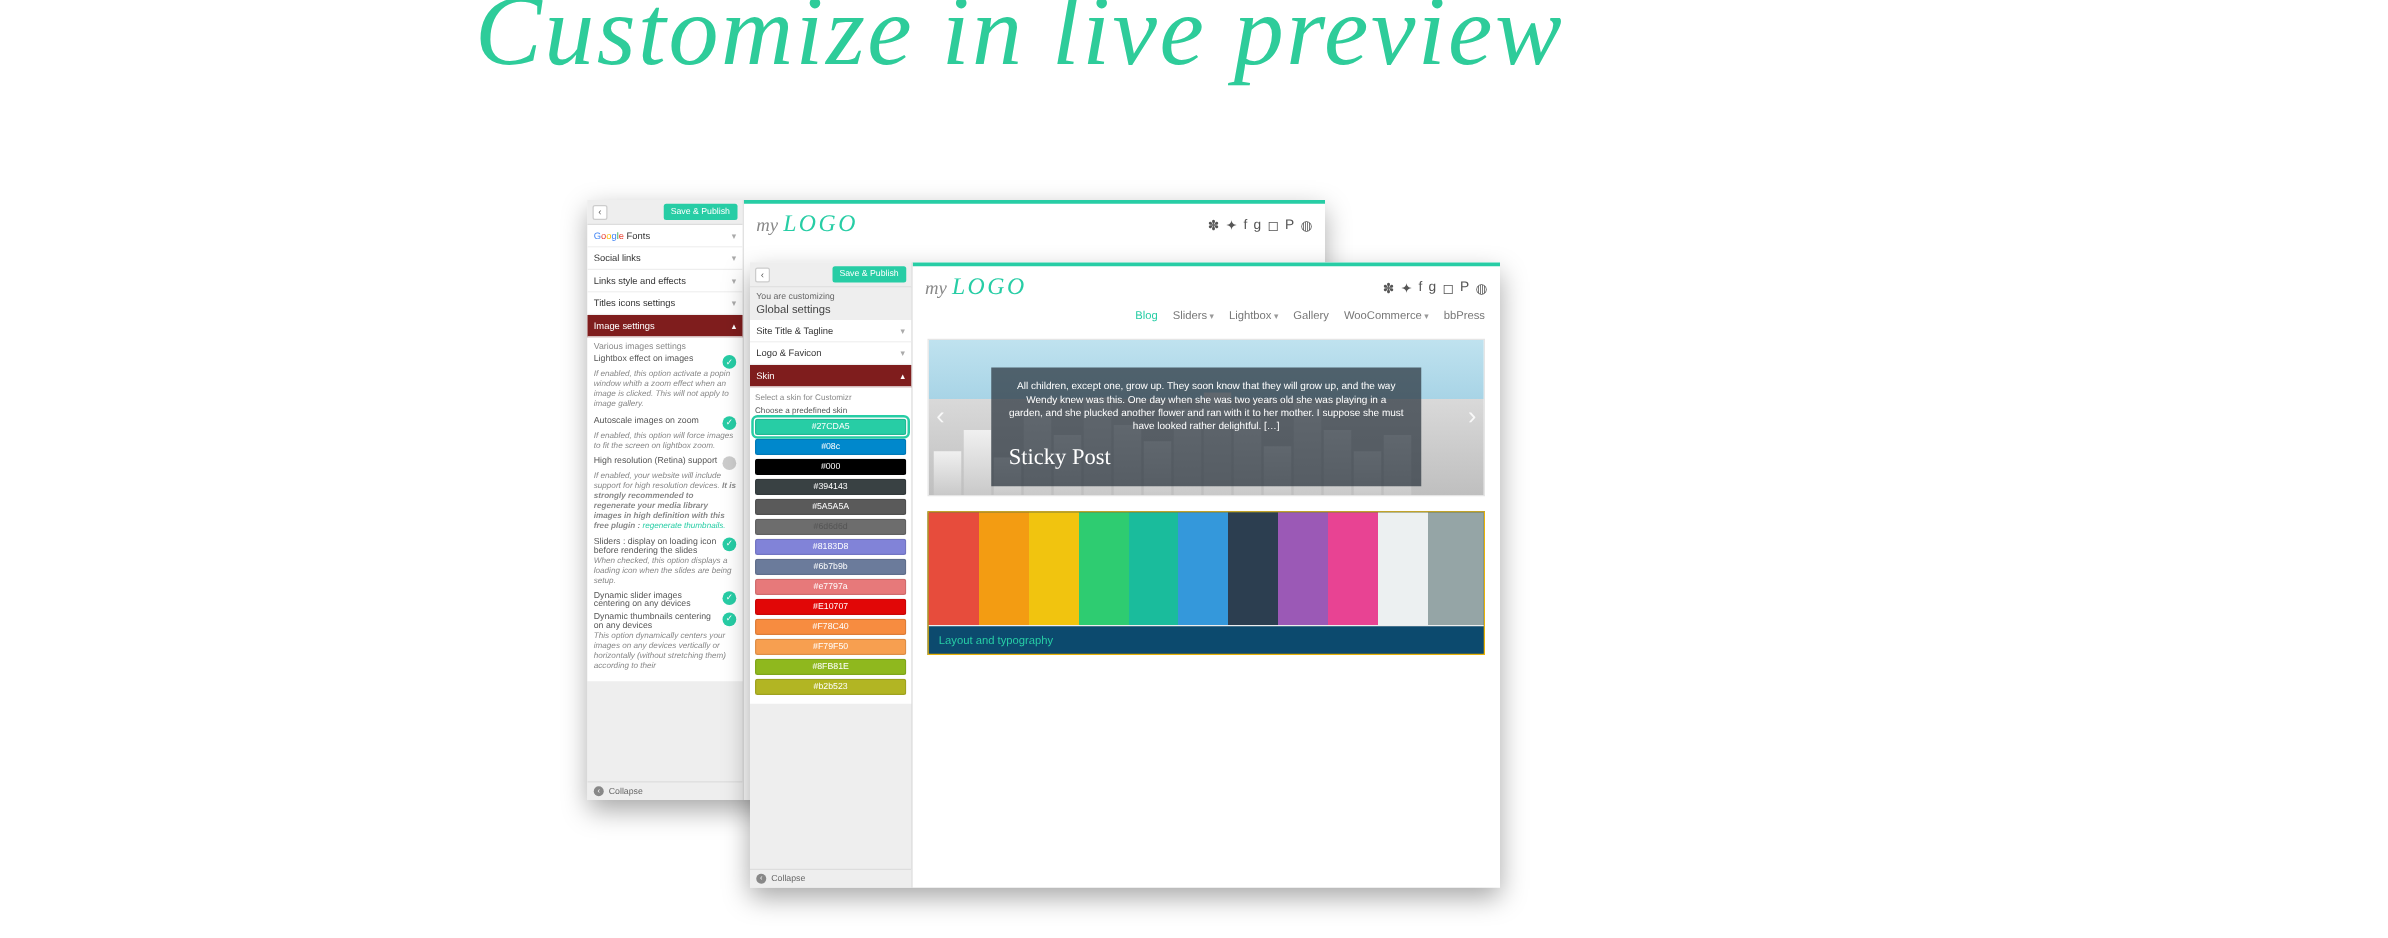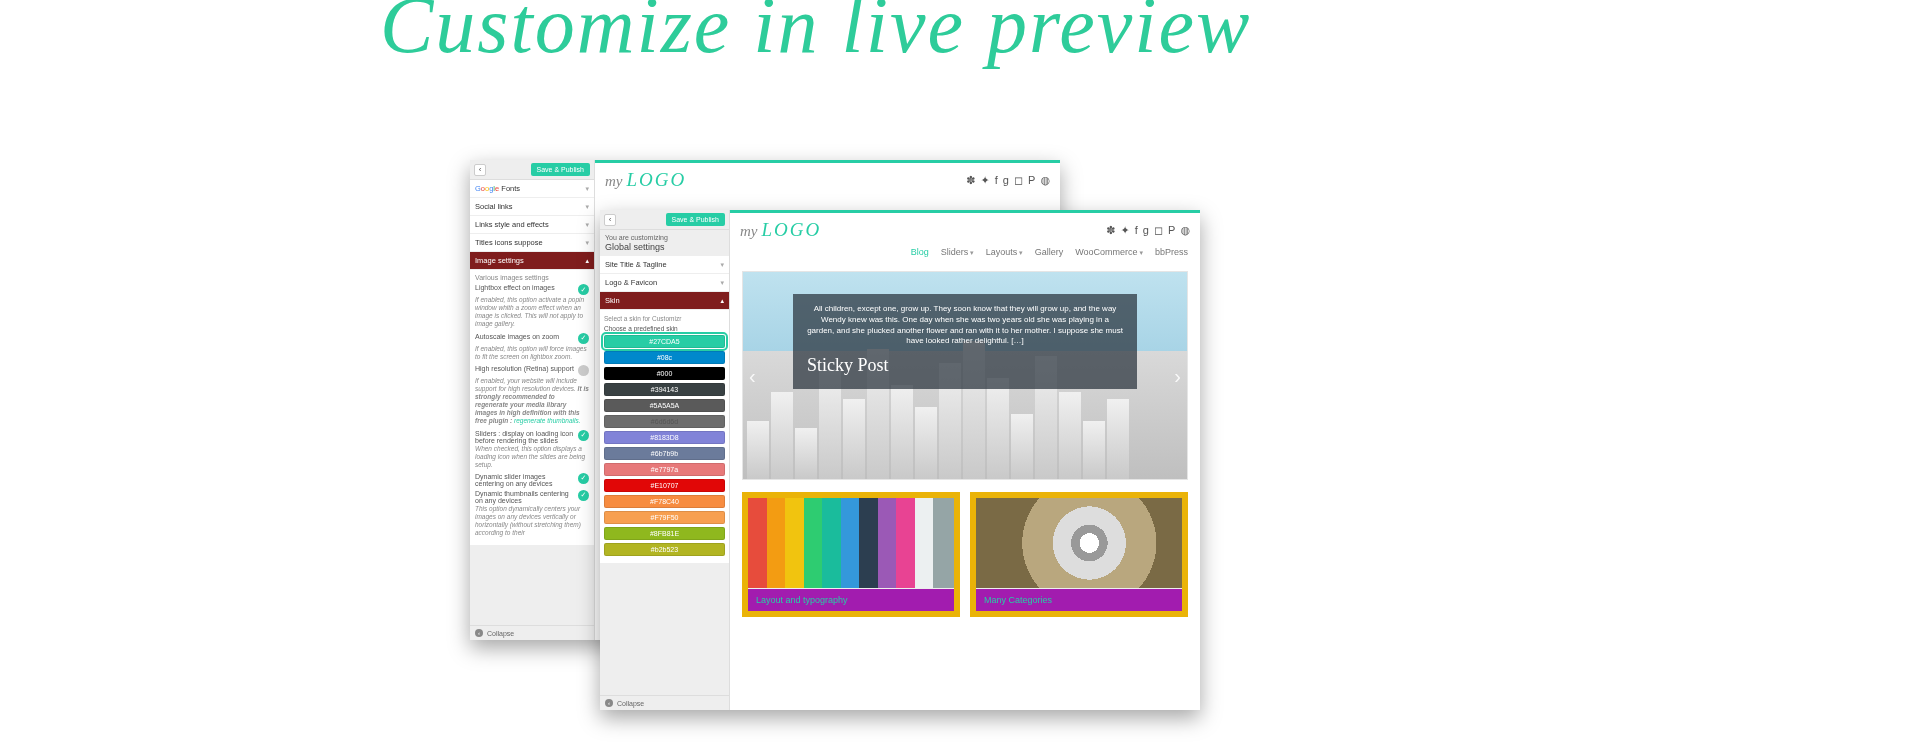--- a/index.html
+++ b/index.html
@@ -94,32 +94,32 @@
   .skin-intro .t2{font-size:9px;color:#444;margin-top:1px;}
   .skin-list{padding:4px;background:#fff;}
   .skin-hint{font-size:6.5px;color:#888;margin:1px 0 3px;}
   .swatch{height:13px;margin-bottom:3px;border-radius:2px;color:#fff;font-size:7px;display:flex;align-items:center;justify-content:center;border:1px solid rgba(0,0,0,.1);}
   .swatch.sel{outline:2px solid #27CDA5;outline-offset:1px;}
 
   .nav{display:flex;justify-content:flex-end;gap:12px;font-size:9px;color:#777;padding:0 12px 6px;}
   .nav .active{color:#27CDA5;padding-left:25px;}
   .nav .dd::after{content:" ▾";font-size:7px;color:#999;}
 
-  .hero{position:relative;margin:8px 12px 0;height:209px;border:1px solid #e5e5e5;
+  .hero{position:relative;margin:8px 12px 0;height:126px;border:1px solid #e5e5e5;
     background:linear-gradient(180deg,#bfe2ef 0%,#a8d4e6 38%,#d9d9d9 38%,#bfbfbf 100%);
     overflow:hidden;}
   .buildings{position:absolute;left:0;right:0;bottom:0;height:70%;display:flex;align-items:flex-end;gap:2px;padding:0 4px;}
   .bld{background:linear-gradient(#f0f0f0,#c9c9c9);width:22px;}
   .hero-overlay{position:absolute;left:50px;right:50px;top:22px;background:rgba(40,50,60,.72);color:#fff;padding:10px 14px 12px;font-size:8px;line-height:1.35;text-align:center;}
   .hero-overlay .sticky{font-family:"Brush Script MT",cursive;font-size:18px;text-align:left;margin-top:6px;}
   .hero-arrow{position:absolute;top:50%;transform:translateY(-50%);color:rgba(255,255,255,.85);font-size:20px;}
   .hero-arrow.l{left:6px}.hero-arrow.r{right:6px;}
 
   .cards{display:flex;gap:10px;margin:12px;}
-  .card{flex:1;border:6px solid #eab308;background:#a21caf;}
+  .card{flex:1;border:1px solid #eab308;background:#0c4a6e;}
   .card .img{height:90px;}
   .card .cap{font-size:9px;color:#27CDA5;padding:6px 8px;border-top:1px solid #eee;}
   .pencils{background:
     linear-gradient(90deg,#e74c3c 0 9%,#f39c12 9% 18%,#f1c40f 18% 27%,#2ecc71 27% 36%,#1abc9c 36% 45%,#3498db 45% 54%,#2c3e50 54% 63%,#9b59b6 63% 72%,#e84393 72% 81%,#ecf0f1 81% 90%,#95a5a6 90% 100%);}
   .station{background:
     radial-gradient(ellipse at 50% 0%,#eee 0 18%,#555 18% 22%,#888 22% 40%,#333 40% 60%,#666 60% 100%);}
   .machine{background:
     radial-gradient(circle at 55% 50%,#fff 0 8%,#999 8% 15%,#ddd 15% 30%,#b9a77e 30% 55%,#7a6a45 55% 100%);}
 </style>
 </head>
@@ -139,21 +139,21 @@
     </div>
     <div class="sec-row">
         <span>Social links</span>
         <span class="chev">▾</span>
       </div>
     <div class="sec-row">
         <span>Links style and effects</span>
         <span class="chev">▾</span>
       </div>
     <div class="sec-row">
-        <span>Titles icons suppose</span>
+        <span>Titles icons settings</span>
         <span class="chev">▾</span>
       </div>
     <div class="sec-row active">
         <span>Image settings</span>
         <span class="chev">▴</span>
       </div>
 
     <div class="panel-body">
       <div style="color:#888">Various images settings</div>
 
@@ -274,21 +274,21 @@
         <span>f</span>
         <span>g</span>
         <span>◻</span>
         <span>P</span>
         <span>◍</span>
       </div>
     </div>
     <div class="nav">
       <span class="active">Blog</span>
       <span class="dd">Sliders</span>
-      <span class="dd">Layouts</span>
+      <span class="dd">Lightbox</span>
       <span>Gallery</span>
       <span class="dd">WooCommerce</span>
       <span>bbPress</span>
     </div>
 
     <div class="hero">
       <div class="buildings">
         <div class="bld" style="height:40%"></div>
           <div class="bld" style="height:60%"></div>
           <div class="bld" style="height:35%"></div>
@@ -312,19 +312,15 @@
       </div>
       <div class="hero-arrow l">‹</div>
       <div class="hero-arrow r">›</div>
     </div>
 
     <div class="cards">
       <div class="card">
         <div class="img pencils"></div>
         <div class="cap">Layout and typography</div>
       </div>
-      <div class="card">
-        <div class="img machine"></div>
-        <div class="cap">Many Categories</div>
-      </div>
     </div>
   </div>
 </div>
 
 </body></html>

